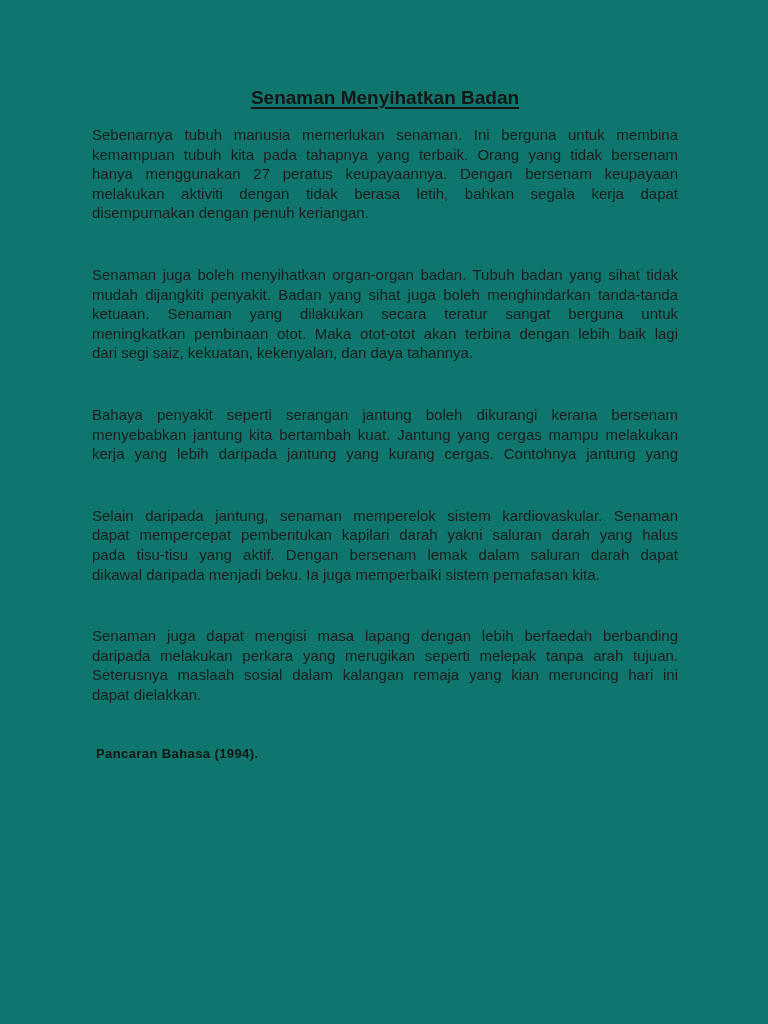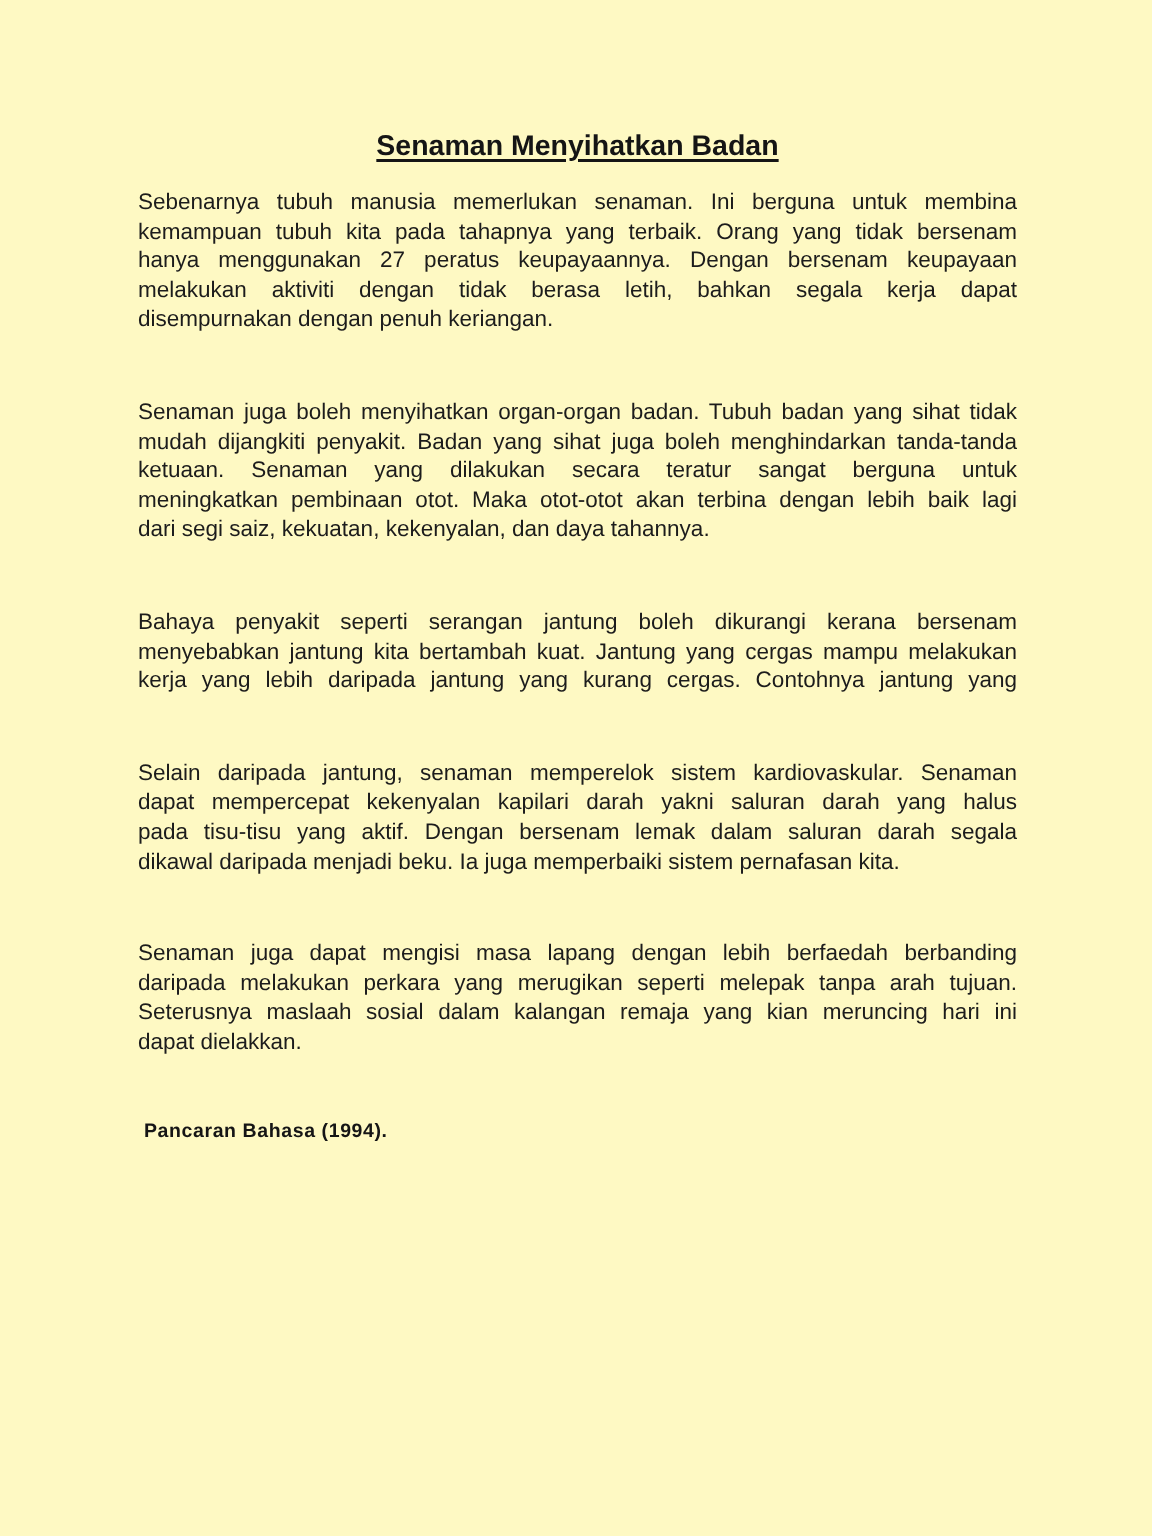--- a/index.html
+++ b/index.html
@@ -12,21 +12,21 @@
     height: 1024px;
     font-family: "Liberation Sans", sans-serif;
     color: #1c1c1c;
     overflow: hidden;
   }
   .page {
     box-sizing: border-box;
     width: 768px;
     height: 1024px;
     padding: 86px 90px 0 92px;
-    background: #fef9c3;
+    background: #0f766e;
   }
   .doc-title {
     margin: 0 0 15px 0;
     font-size: 19px;
     font-weight: bold;
     text-align: center;
     line-height: 24px;
     color: #151515;
   }
   .doc-title .title-text {
@@ -79,22 +79,22 @@
         <span class="line">meningkatkan pembinaan otot. Maka otot-otot akan terbina dengan lebih baik lagi</span>
         <span class="line last">dari segi saiz, kekuatan, kekenyalan, dan daya tahannya.</span>
       </p>
       <p class="para">
         <span class="line">Bahaya penyakit seperti serangan jantung boleh dikurangi kerana bersenam</span>
         <span class="line">menyebabkan jantung kita bertambah kuat. Jantung yang cergas mampu melakukan</span>
         <span class="line">kerja yang lebih daripada jantung yang kurang cergas. Contohnya jantung yang</span>
       </p>
       <p class="para">
         <span class="line">Selain daripada jantung, senaman memperelok sistem kardiovaskular. Senaman</span>
-        <span class="line">dapat mempercepat kekenyalan kapilari darah yakni saluran darah yang halus</span>
-        <span class="line">pada tisu-tisu yang aktif. Dengan bersenam lemak dalam saluran darah segala</span>
+        <span class="line">dapat mempercepat pembentukan kapilari darah yakni saluran darah yang halus</span>
+        <span class="line">pada tisu-tisu yang aktif. Dengan bersenam lemak dalam saluran darah dapat</span>
         <span class="line last">dikawal daripada menjadi beku. Ia juga memperbaiki sistem pernafasan kita.</span>
       </p>
       <p class="para">
         <span class="line">Senaman juga dapat mengisi masa lapang dengan lebih berfaedah berbanding</span>
         <span class="line">daripada melakukan perkara yang merugikan seperti melepak tanpa arah tujuan.</span>
         <span class="line">Seterusnya maslaah sosial dalam kalangan remaja yang kian meruncing hari ini</span>
         <span class="line last">dapat dielakkan.</span>
       </p>
     </div>
 

